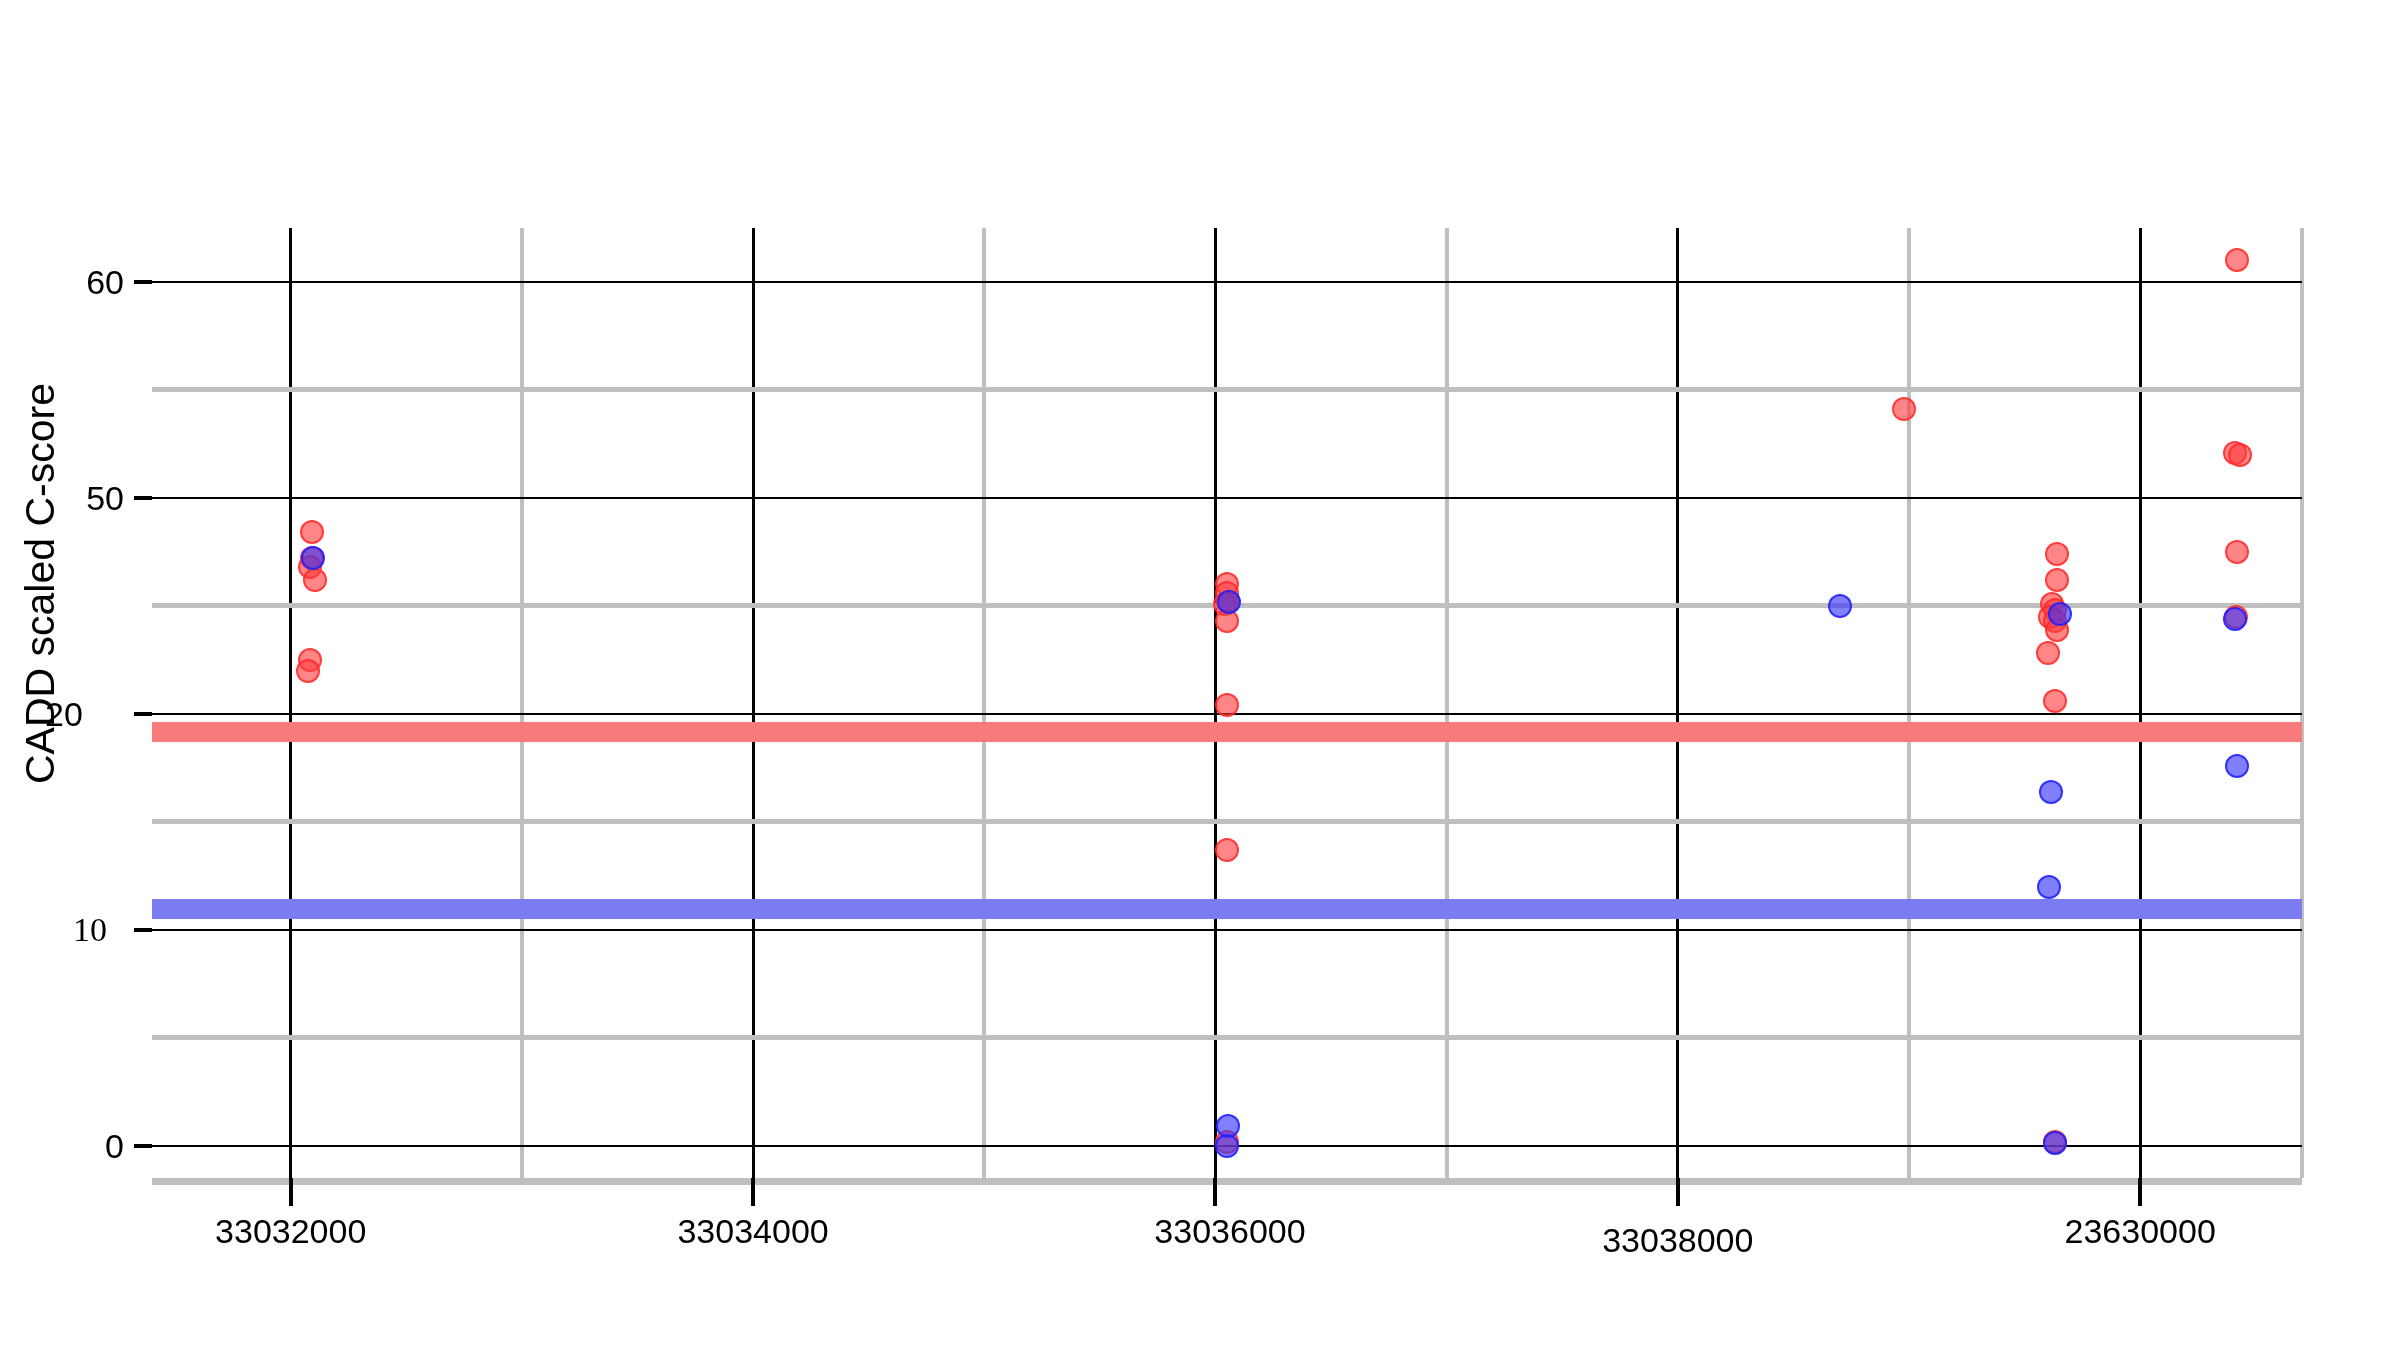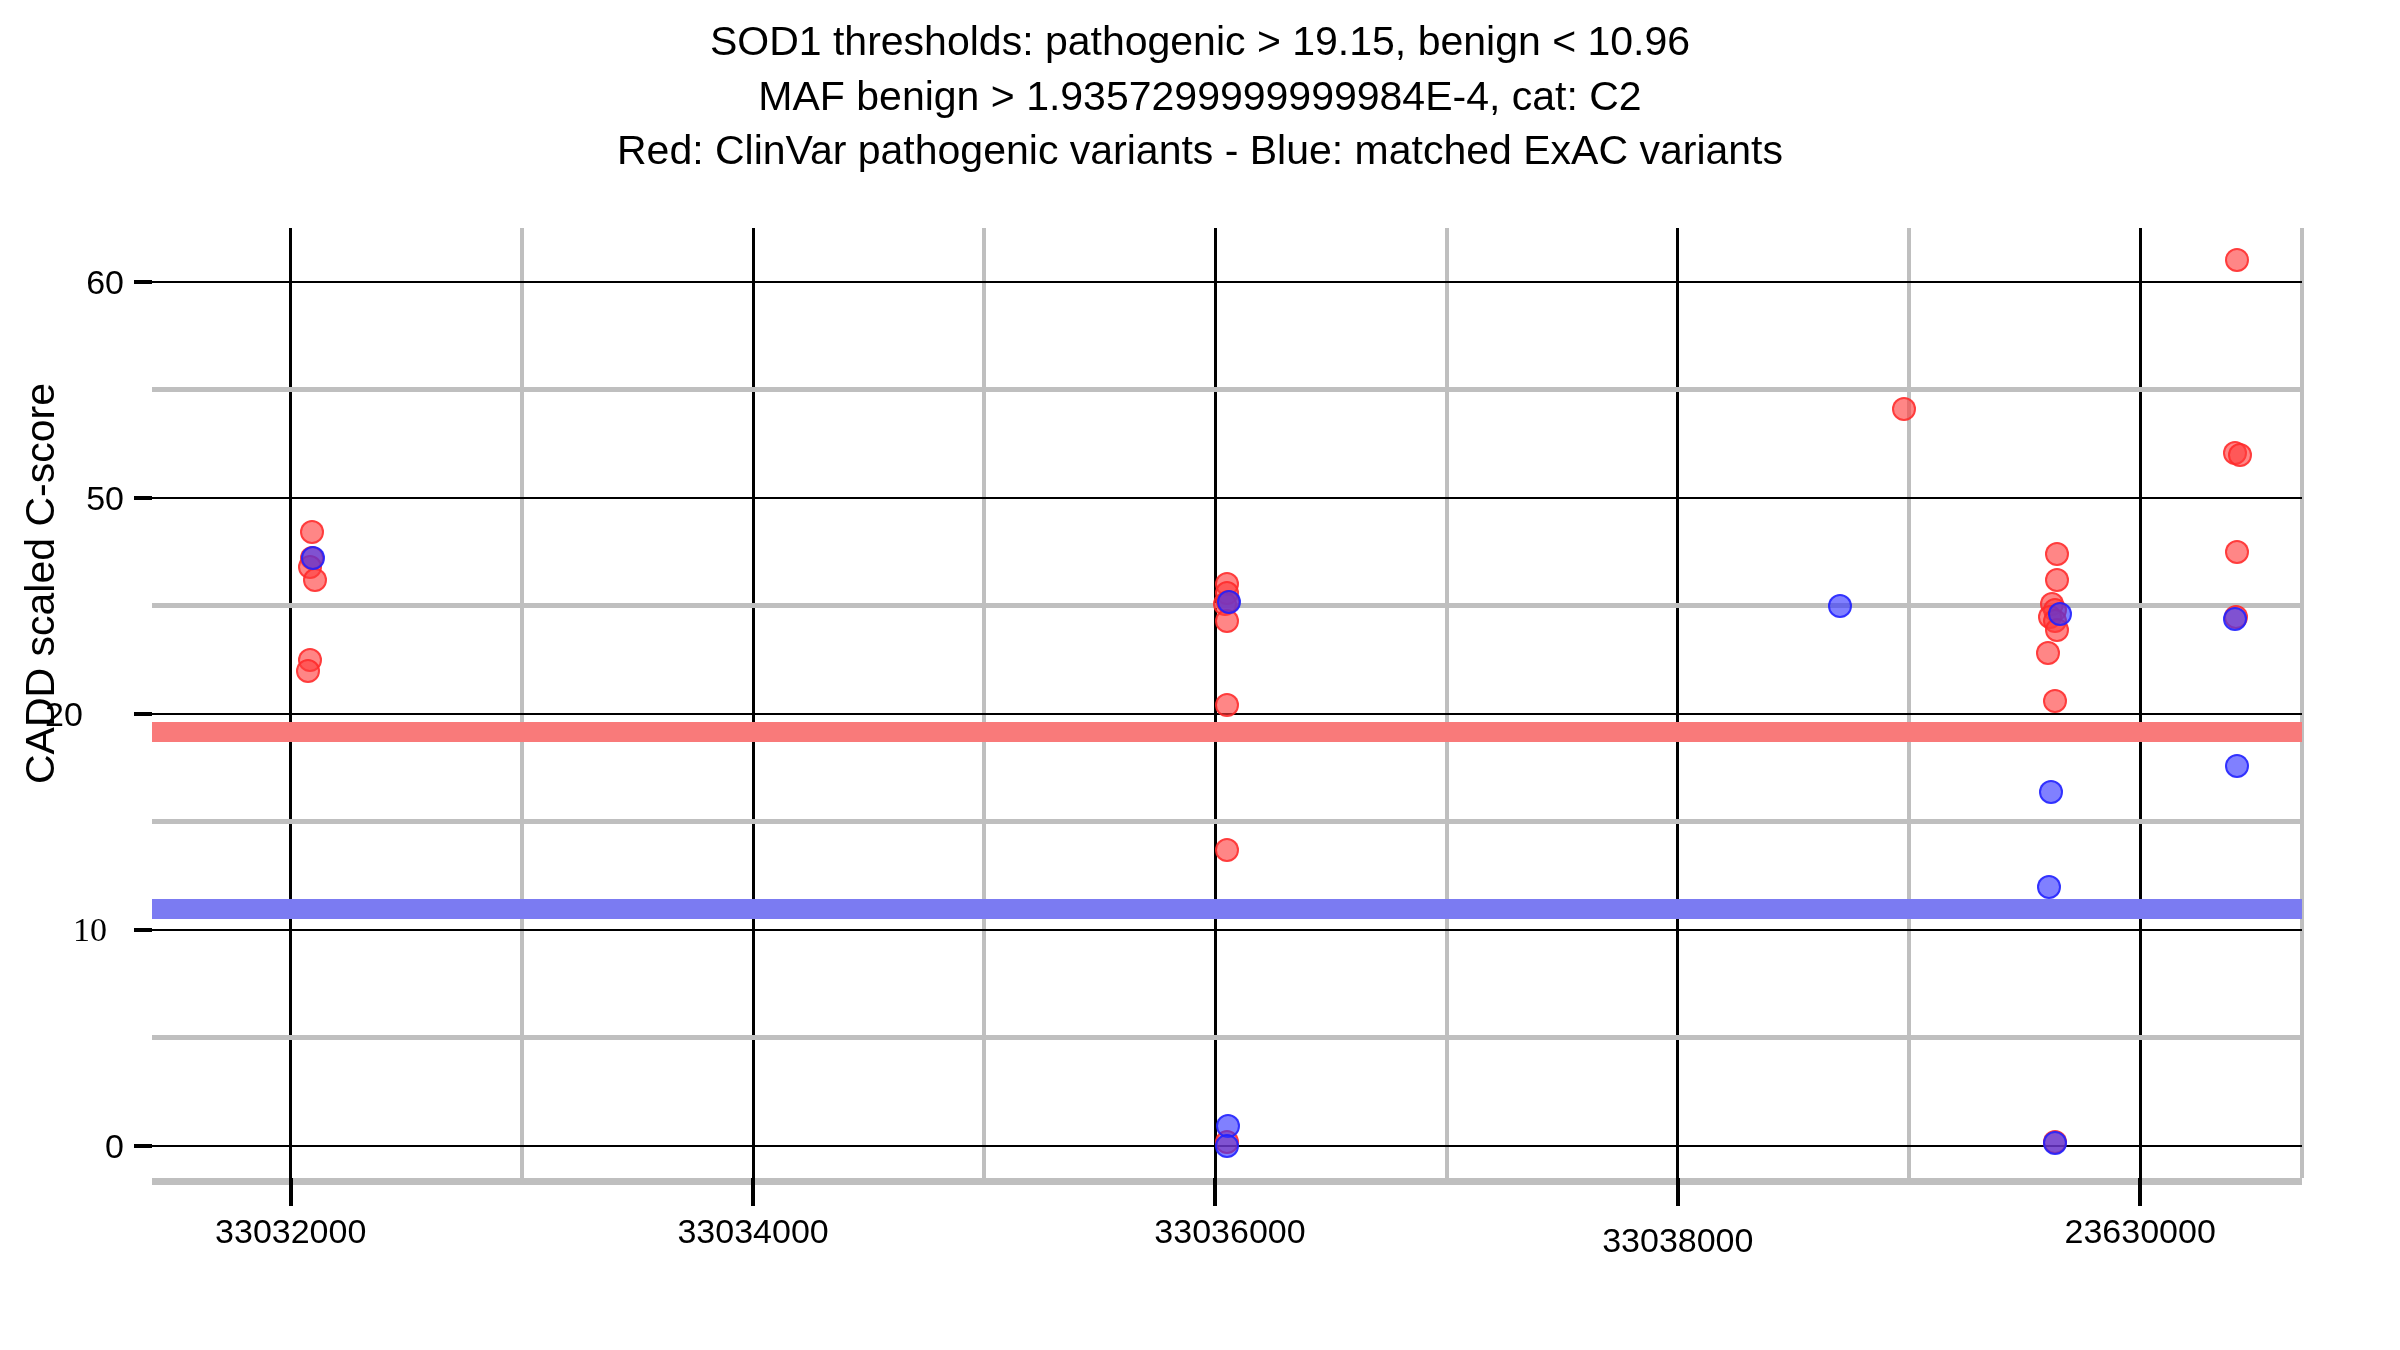--- a/index.html
+++ b/index.html
@@ -87,25 +87,20 @@
     font-size:41px;color:#000;
     transform:rotate(-90deg);
     transform-origin:center center;
   }
 </style>
 </head>
 <body>
 
 <div id="root">
 
-  <div class="title-block">
-    <span class="title-line">SOD1 thresholds: pathogenic &gt; 19.15, benign &lt; 10.96</span>
-    <span class="title-line">MAF benign &gt; 1.9357299999999984E-4, cat: C2</span>
-    <span class="title-line">Red: ClinVar pathogenic variants - Blue: matched ExAC variants</span>
-  </div>
 
   <div class="ytick-wrap" id="yticks">
       <div class="ytick-mark" style="top: 917.614px; left: 134px;"></div>
       <div class="ytick-label" style="top: 917.614px; right: 28px;">0</div>
       <div class="ytick-mark" style="top: 701.705px; left: 134px;"></div>
       <div class="ytick-label" style="top: 701.705px; right: 45px; font-family: Liberation Serif, serif;">10</div>
       <div class="ytick-mark" style="top: 485.795px; left: 134px;"></div>
       <div class="ytick-label" style="top: 485.795px; right: 28px; text-align: center;">20</div>
       <div class="ytick-mark" style="top: 269.886px; left: 134px;"></div>
       <div class="ytick-label" style="top: 269.886px; right: 28px;">50</div>

